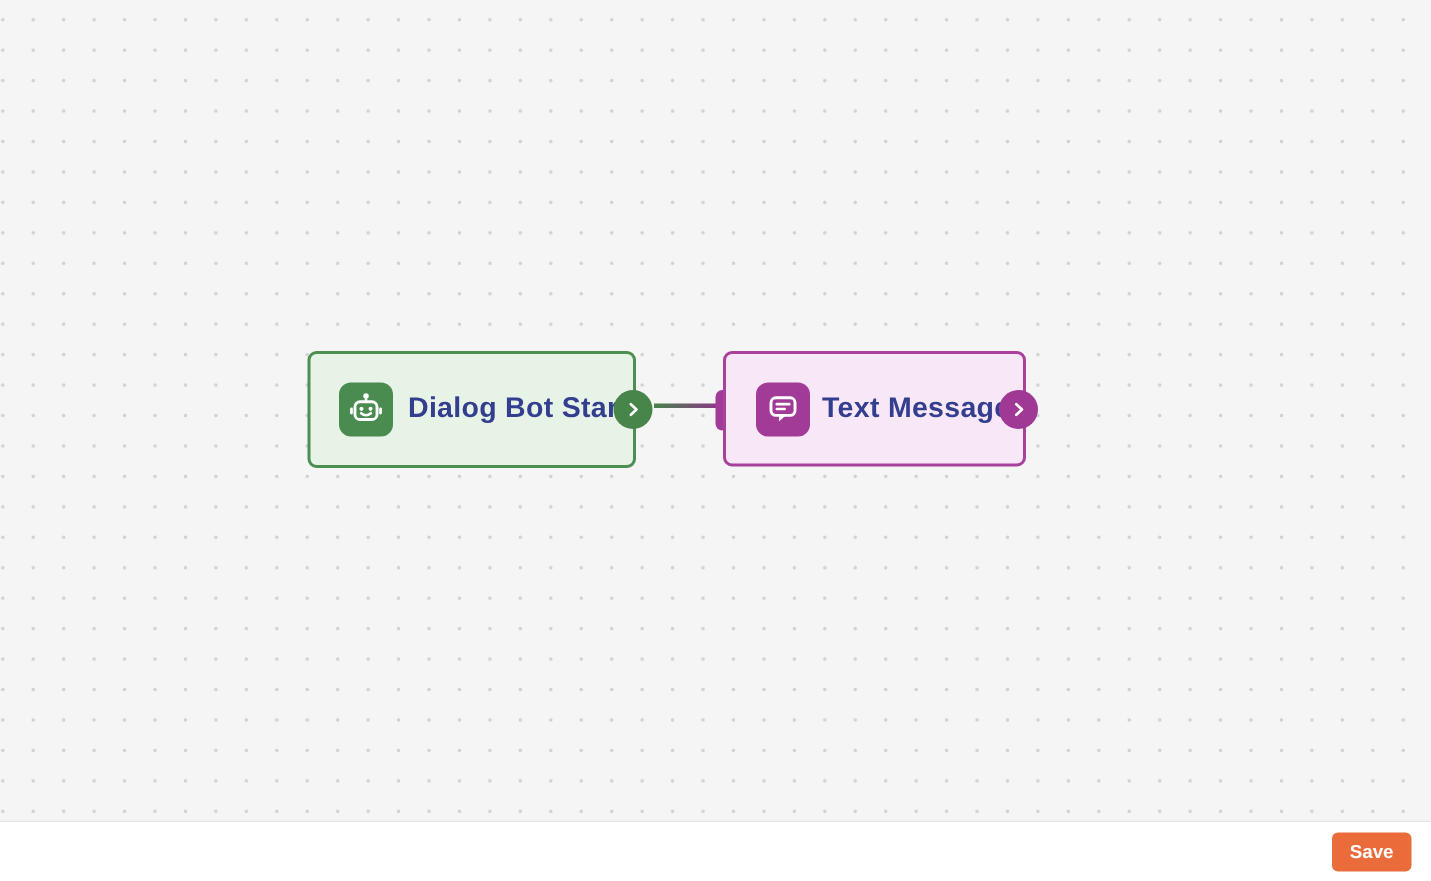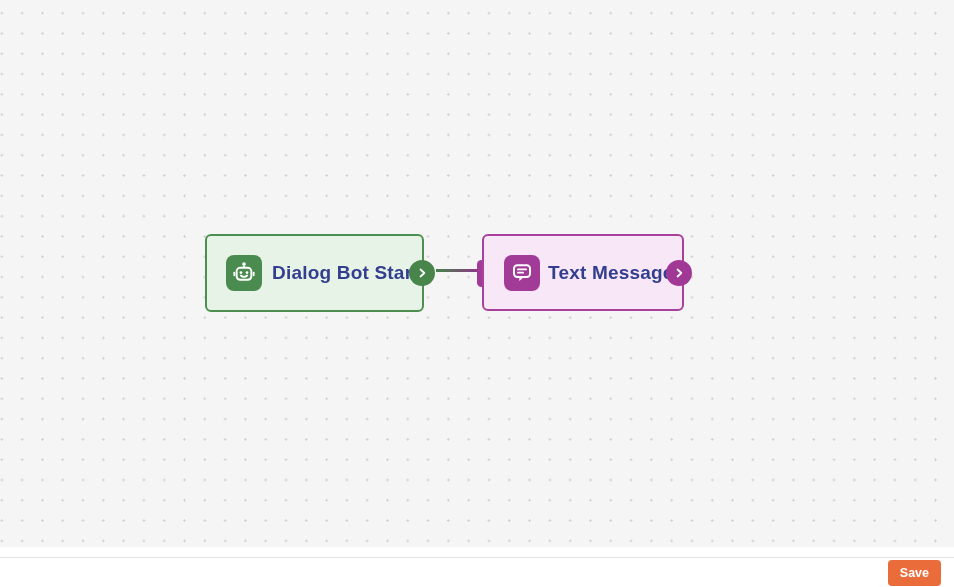--- a/index.html
+++ b/index.html
@@ -91,21 +91,21 @@
     position: absolute;
     left: 477px; top: 260px;
     width: 9px; height: 27px;
     border-radius: 4.5px;
     background: #a23a98;
   }
   
   .bottombar {
     position: absolute;
     left: 0; bottom: 0;
-    width: 954px; height: 30px;
+    width: 954px; height: 40px;
     background: #ffffff;
     border-top: 1px solid #e4e4e6;
     box-sizing: border-box;
     display: flex;
     align-items: center;
     justify-content: flex-end;
   }
   .save-btn {
     margin-right: 13px;
     min-width: 48px;

